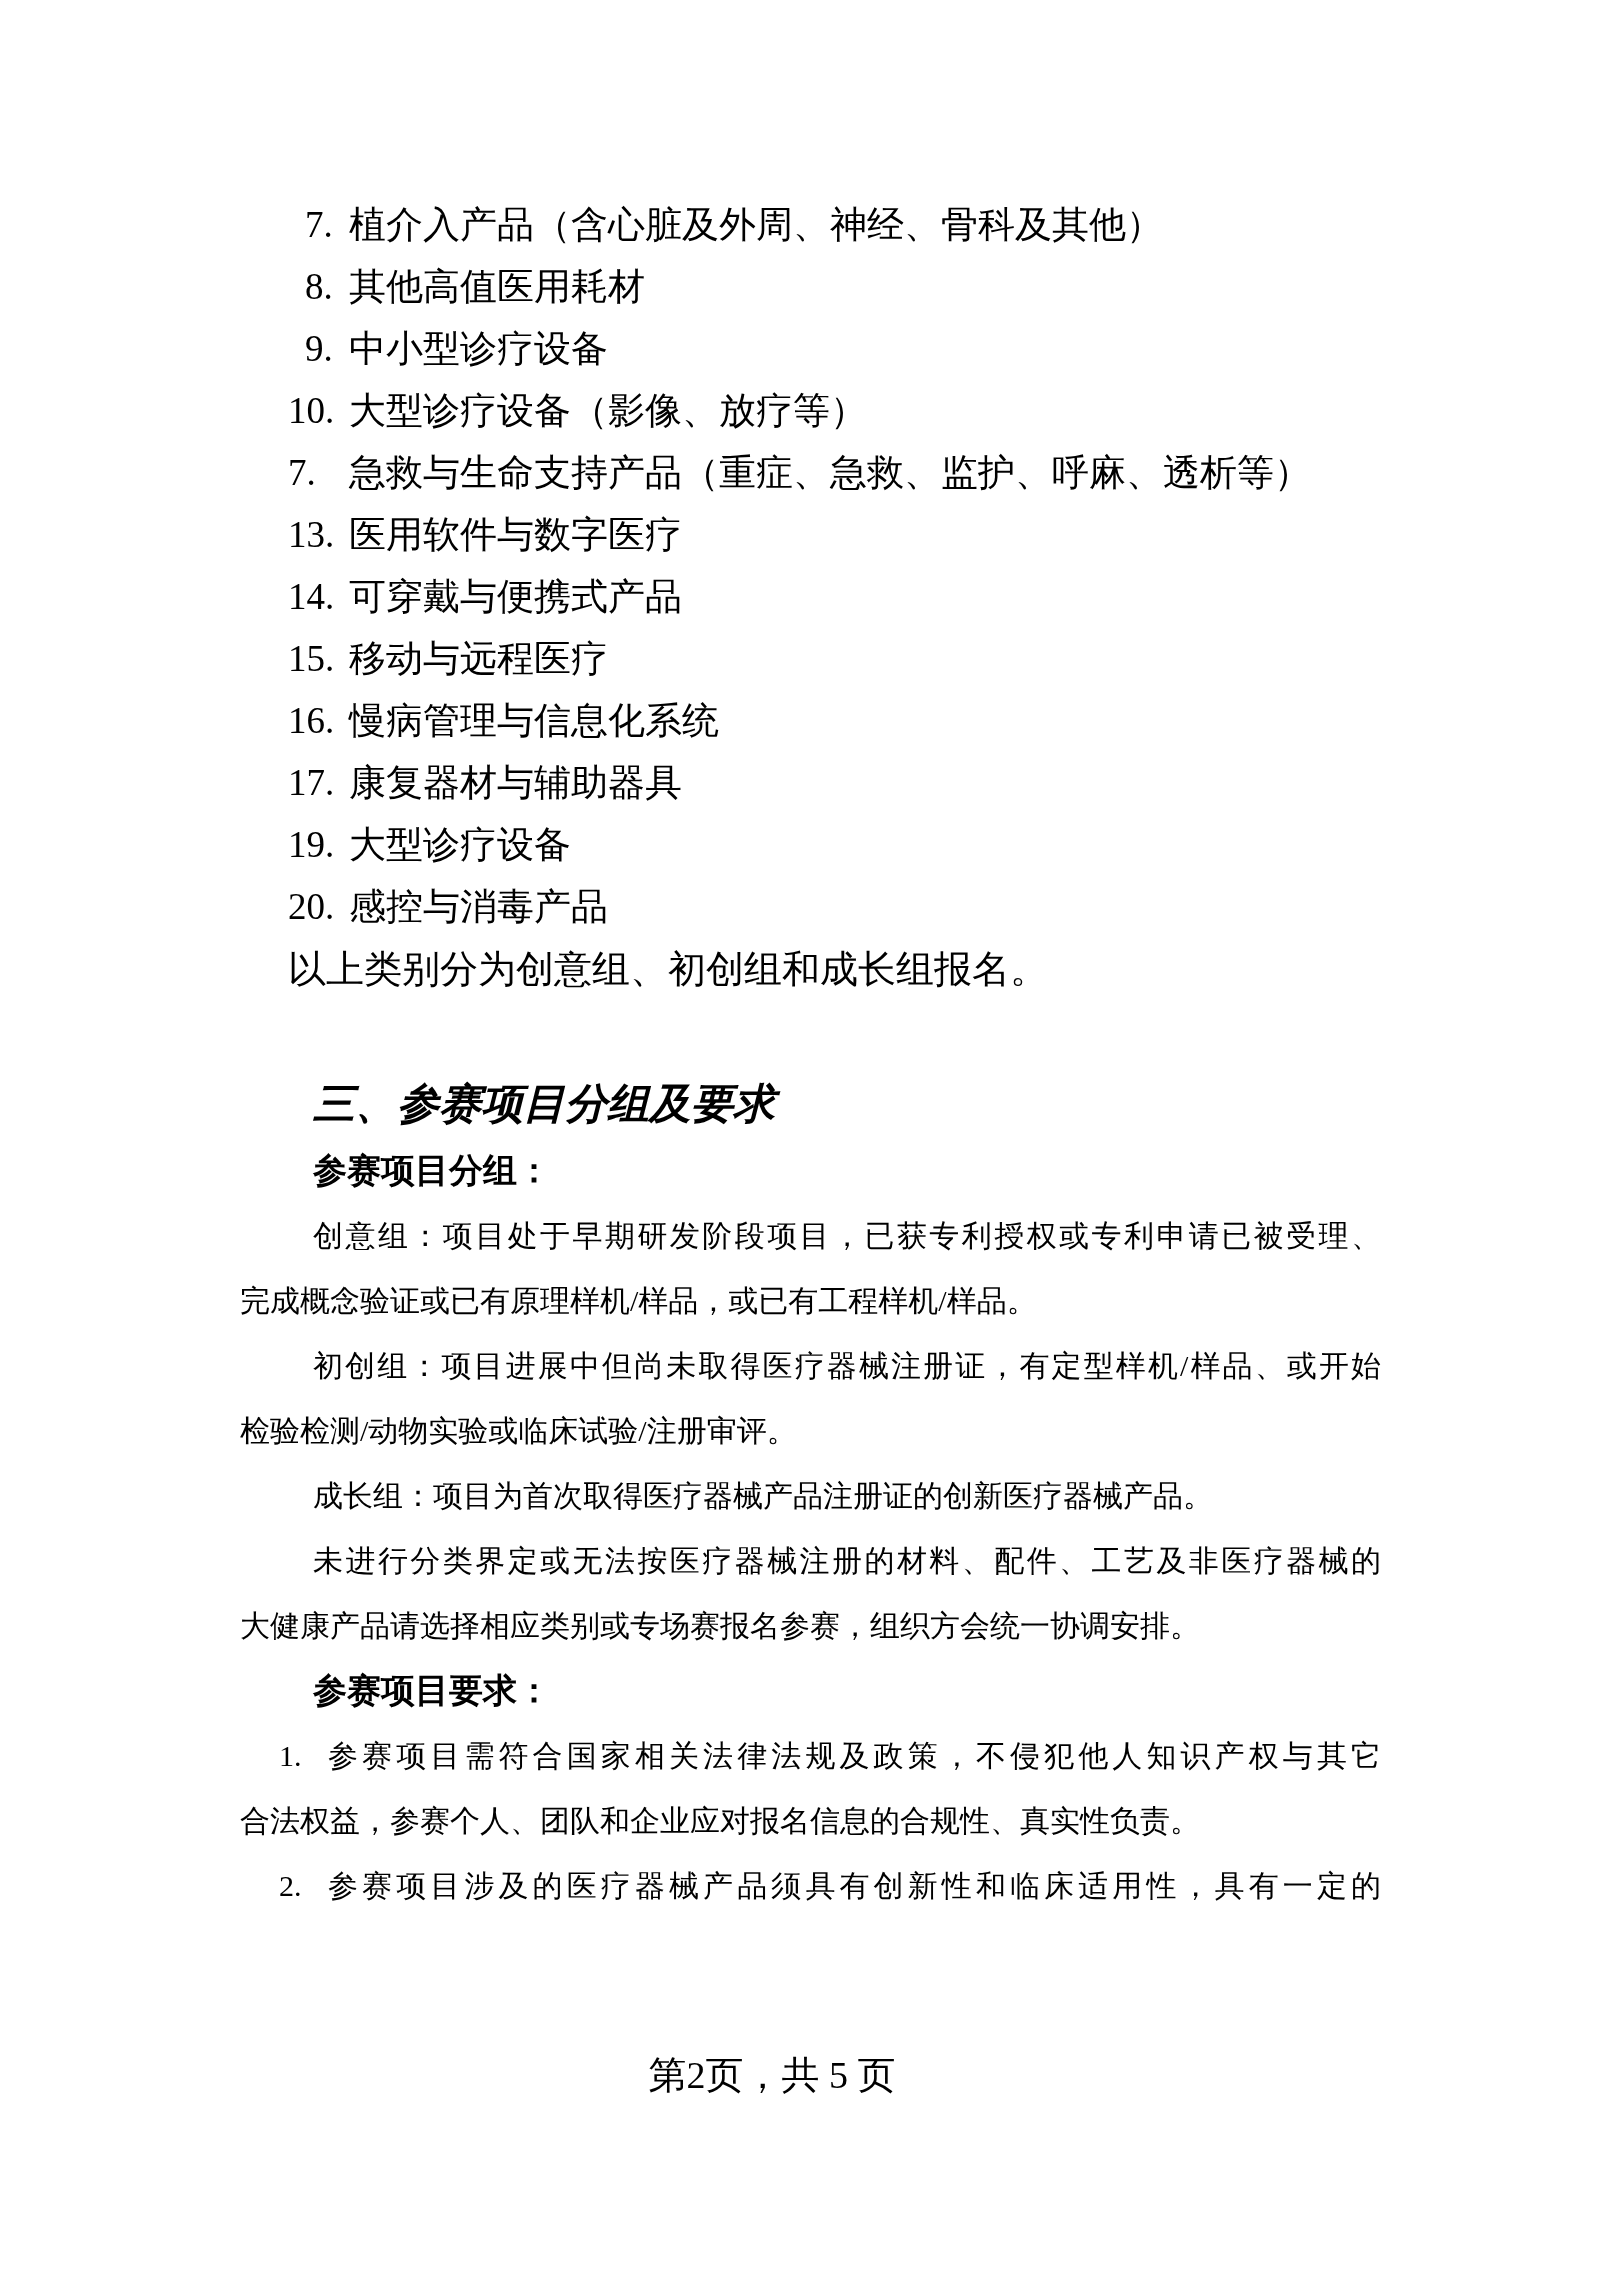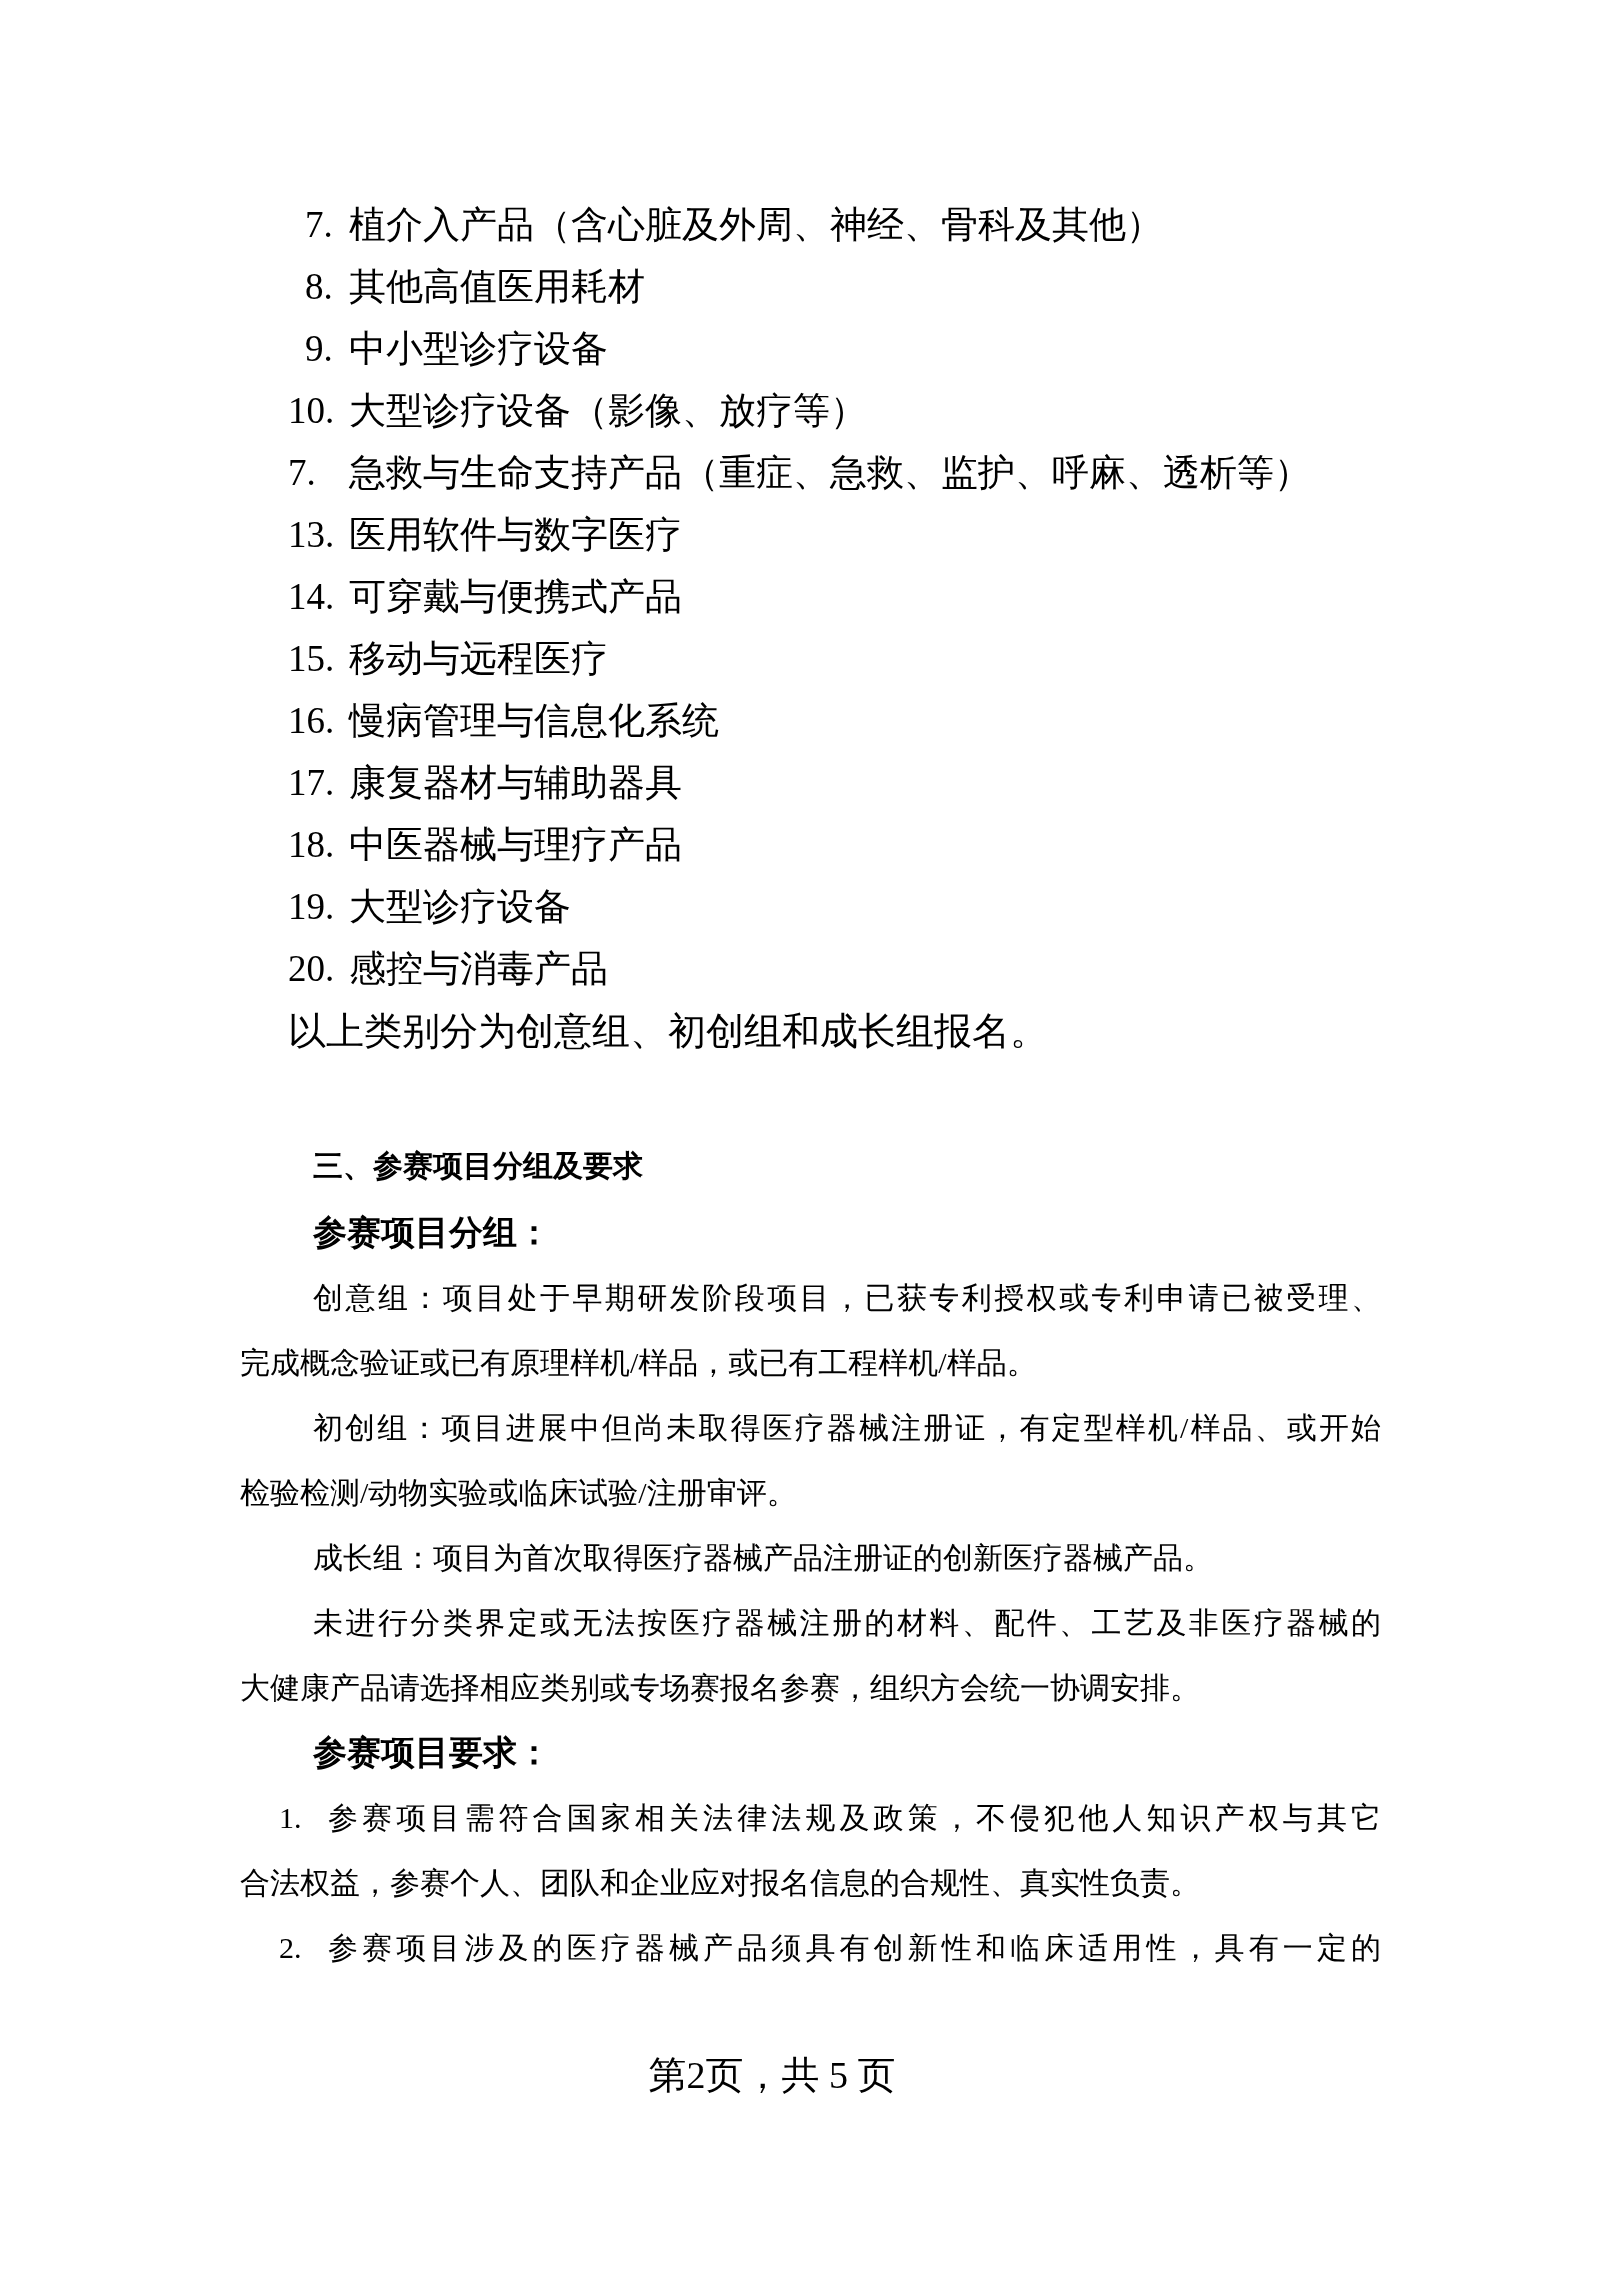--- a/index.html
+++ b/index.html
@@ -9,21 +9,21 @@
   .page{position:absolute;left:0;top:0;width:1623px;height:2295px;background:#ffffff;}
   .content{position:absolute;left:240px;top:194px;width:1141px;}
   .list-line{position:relative;height:62px;line-height:62px;font-size:37px;white-space:nowrap;}
   .list-line .num{position:absolute;top:0;}
   .list-line.d1 .num{left:65px;}
   .list-line.d2 .num{left:48px;}
   .list-line .txt{display:block;padding-left:109px;}
   .closing{height:62px;line-height:62px;font-size:38px;padding-left:48px;white-space:nowrap;}
   .bline{height:65px;line-height:65px;font-size:30px;white-space:nowrap;}
   .heading{margin-top:71px;margin-bottom:2px;font-family:"Liberation Sans","DejaVu Sans",sans-serif;
-           font-weight:700;font-size:30px;padding-left:73px;}
+           font-weight:700;font-size:42px;padding-left:73px;font-style:italic;}
   .blabel{font-family:"Liberation Sans","DejaVu Sans",sans-serif;font-weight:700;font-size:34px;padding-left:73px;}
   .indent{padding-left:73px;}
   .just{text-align:justify;text-align-last:justify;}
   .req{position:relative;}
   .req .num{position:absolute;left:39px;top:0;}
   .req .txt{display:block;padding-left:88px;}
   .footer{position:absolute;top:2060px;left:16px;width:1512px;text-align:center;
           font-size:38px;line-height:30px;}
 </style>
 </head>
@@ -66,24 +66,20 @@
     </div>
     <div class="list-line d2">
       <span class="num">16.</span>
       <span class="txt">慢病管理与信息化系统</span>
     </div>
     <div class="list-line d2">
       <span class="num">17.</span>
       <span class="txt">康复器材与辅助器具</span>
     </div>
     <div class="list-line d2">
-      <span class="num">18.</span>
-      <span class="txt">中医器械与理疗产品</span>
-    </div>
-    <div class="list-line d2">
       <span class="num">19.</span>
       <span class="txt">大型诊疗设备</span>
     </div>
     <div class="list-line d2">
       <span class="num">20.</span>
       <span class="txt">感控与消毒产品</span>
     </div>
 
     <div class="closing">以上类别分为创意组、初创组和成长组报名。</div>
 

